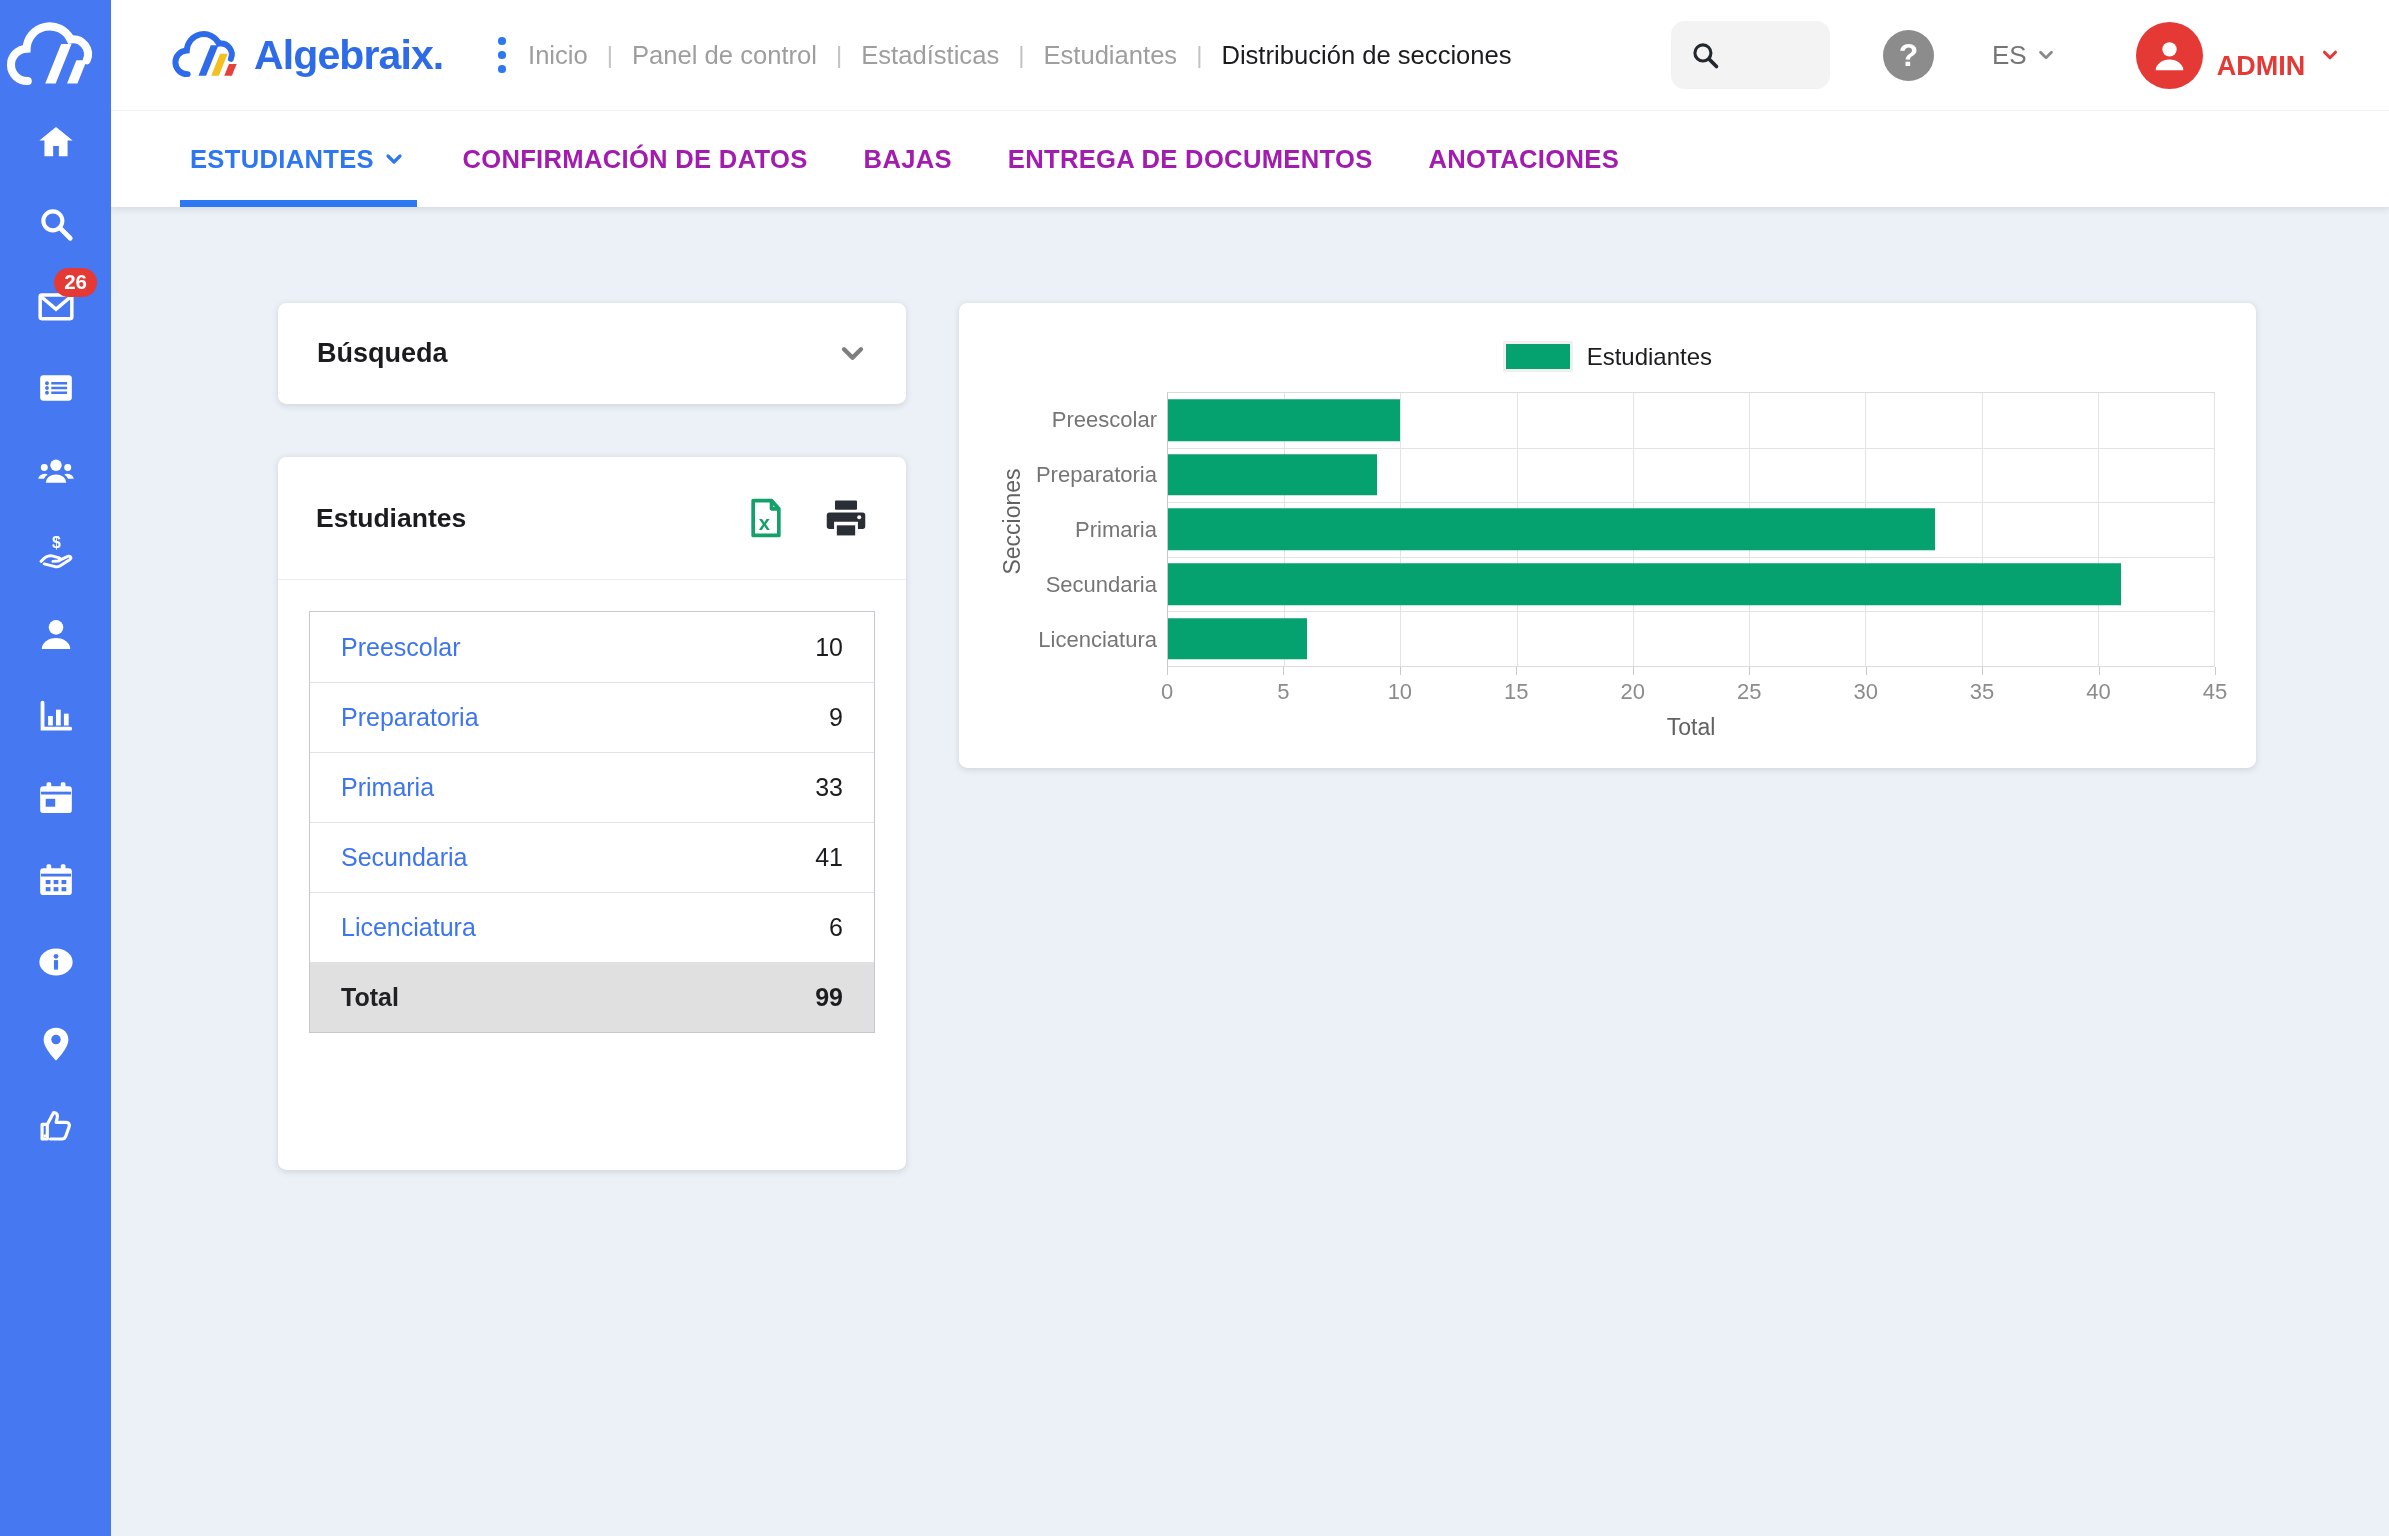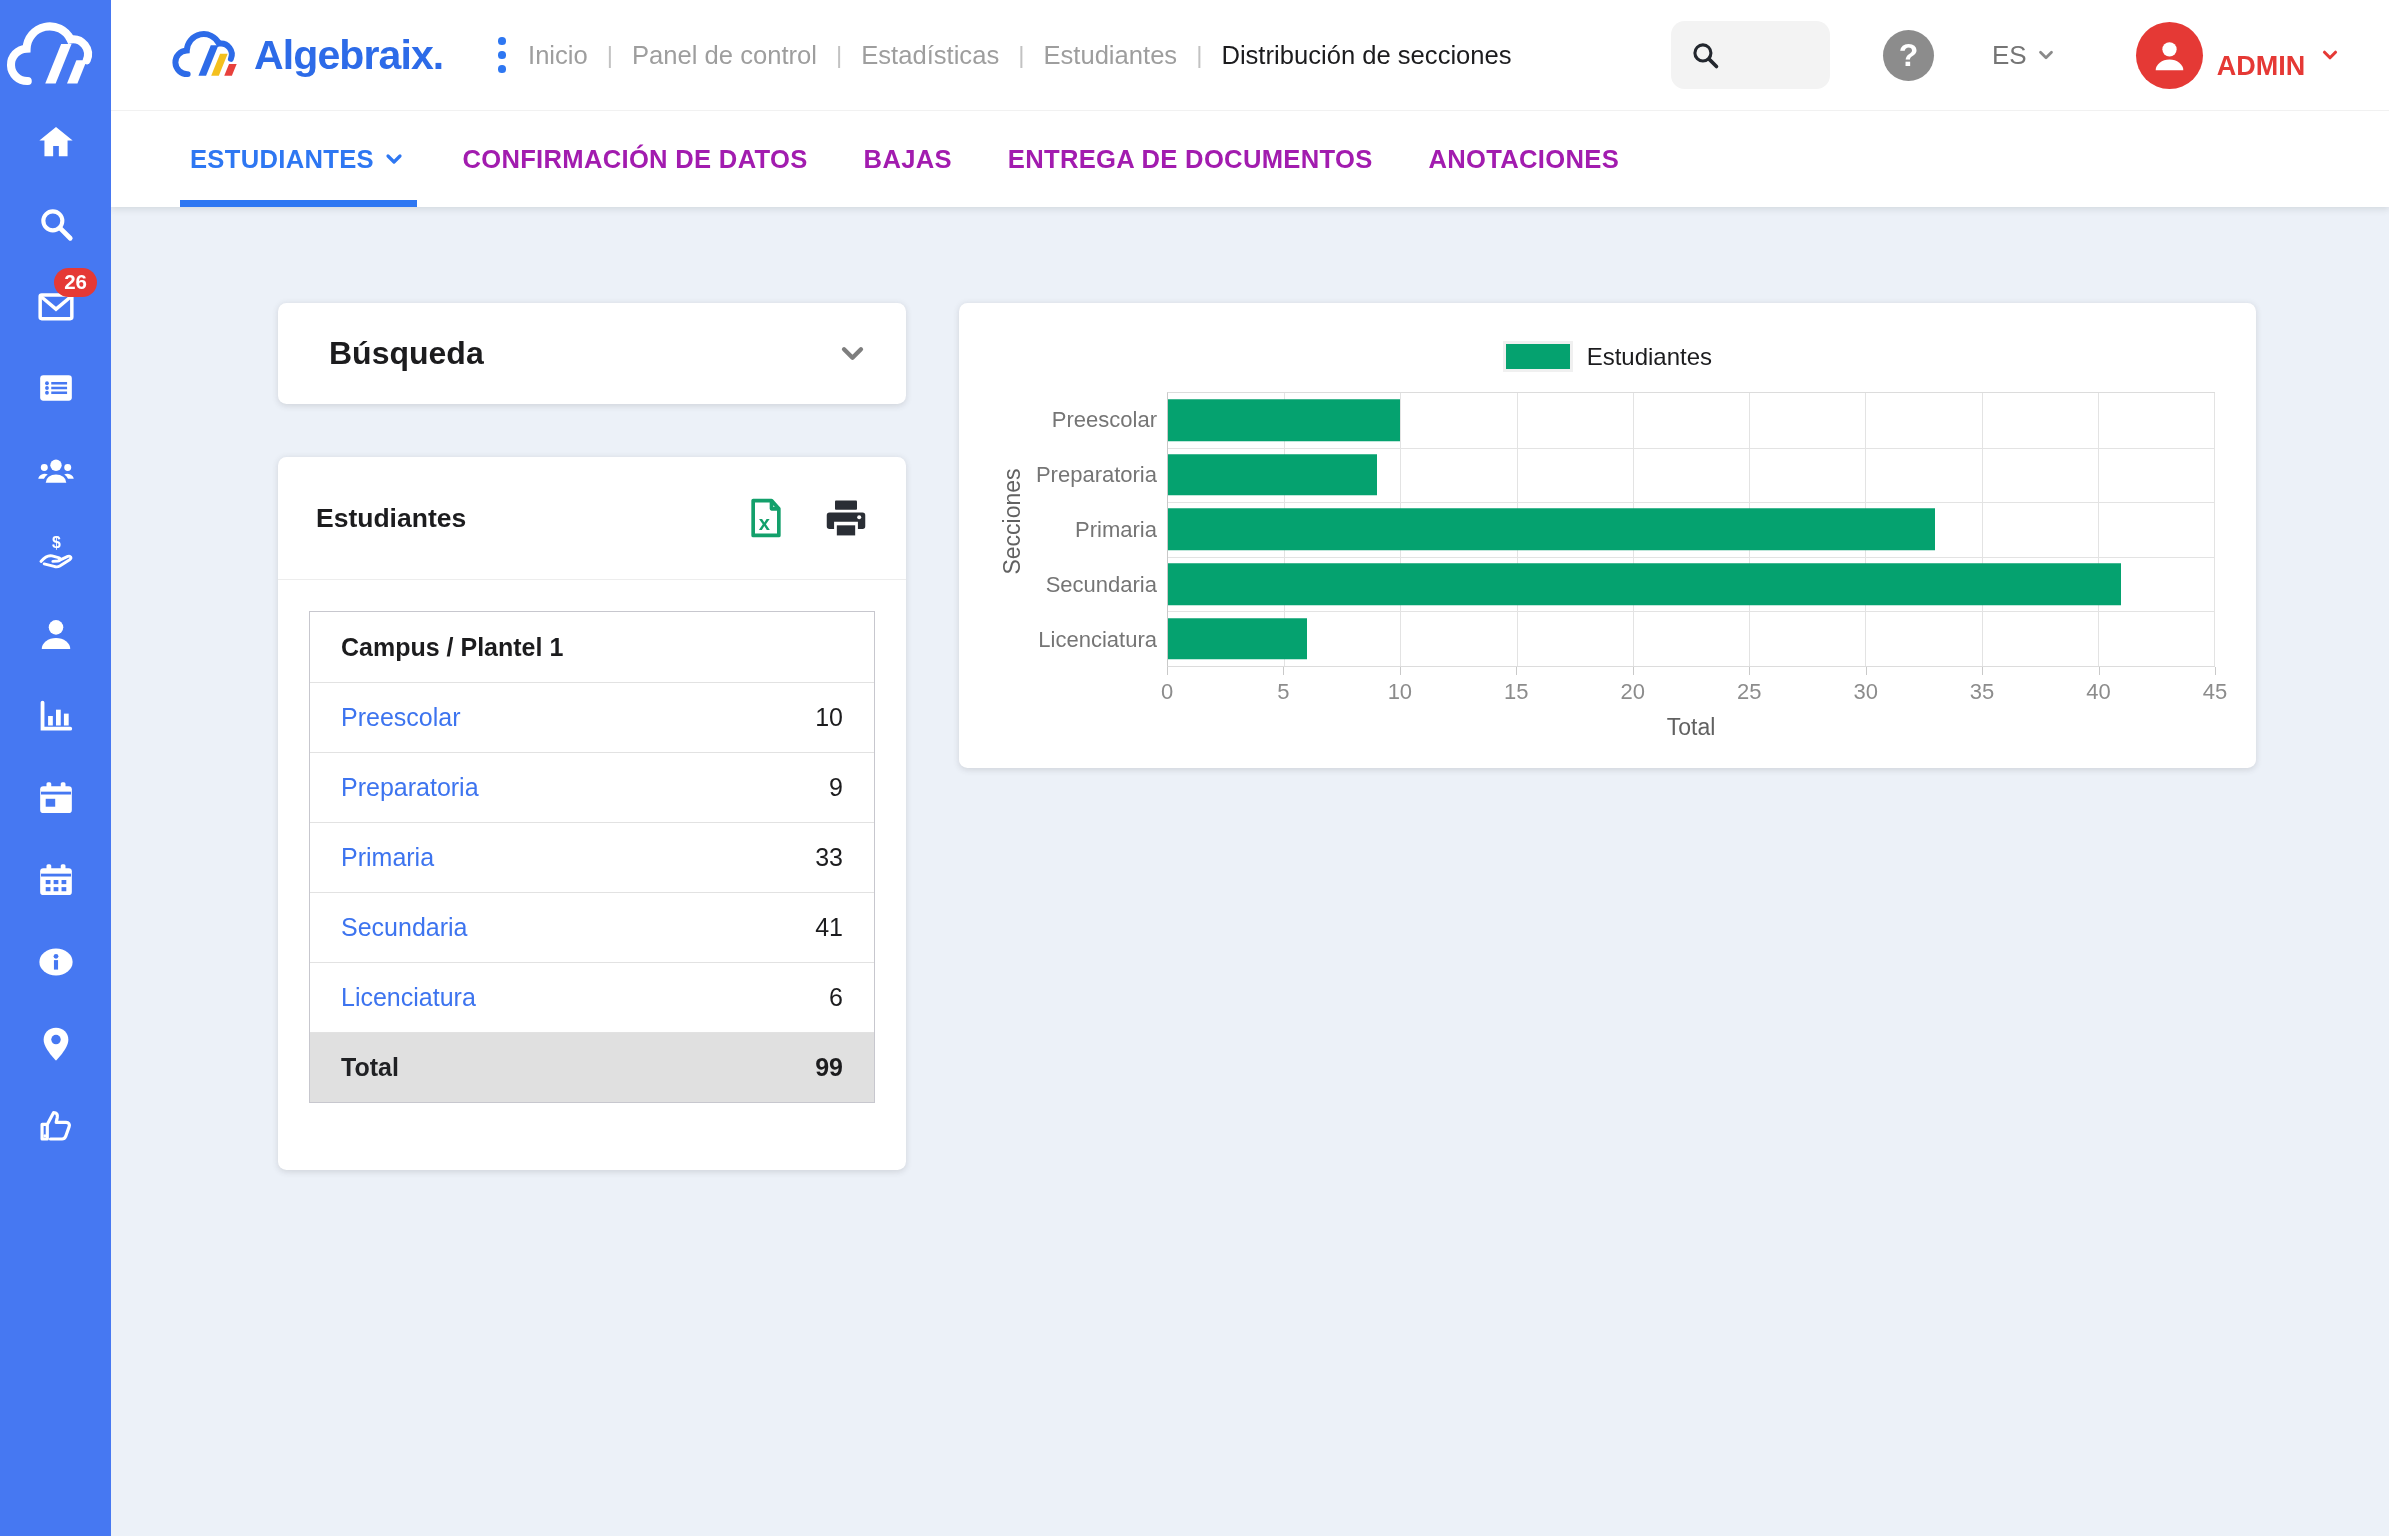--- a/index.html
+++ b/index.html
@@ -89,21 +89,21 @@
   }
   .tab .chev { color:#2E77F2; width:24px; height:24px; }
   
   .content { position:absolute; left:111px; top:207px; width:2278px; height:1330px; background:#ECF1F8; }
   .card {
     position:absolute; background:#fff; border-radius:8.5px;
     box-shadow:0 1.7px 6.8px rgba(60,64,67,.16);
   }
   
   .busqueda { left:167px; top:96px; width:628px; height:101px; display:flex; align-items:center; justify-content:space-between; padding:0 39px; }
-  .busqueda-title { font-size:32px; font-weight:bold; color:#1C1C1E;margin-left:12px; }
+  .busqueda-title { font-size:27px; font-weight:bold; color:#1C1C1E; }
   .busqueda .chev { width:29px; height:29px; color:#7E7E7E; cursor:pointer; }
   
   .students { left:167px; top:250px; width:628px; height:713px; }
   .students-head { height:123px; display:flex; align-items:center; padding:0 38px; border-bottom:1.7px solid #EDEDED; }
   .students-title { font-size:26.5px; font-weight:bold; color:#1C1C1E; }
   .students-actions { margin-left:auto; display:flex; align-items:center; gap:36px; }
   .icon-btn { cursor:pointer; display:flex; }
   .icon-btn svg { width:44px; height:44px; }
   .stable { margin:31px; border:1.7px solid #C7C7CE; }
   .srow {
@@ -362,23 +362,20 @@
           <svg viewBox="0 0 24 24" fill="#2A2E35">
             <rect x="6" y="2.5" width="12" height="5" rx="0.5"></rect>
             <path d="M3 9 h18 a1.5 1.5 0 0 1 1.5 1.5 v6 a1.5 1.5 0 0 1 -1.5 1.5 h-2.5 v-4 h-13 v4 h-2.5 a1.5 1.5 0 0 1 -1.5 -1.5 v-6 a1.5 1.5 0 0 1 1.5 -1.5 z"></path>
             <circle cx="19.2" cy="11.6" r="1.1" fill="#fff"></circle>
             <rect x="7" y="16" width="10" height="5.5"></rect>
           </svg>
         </span>
       </div>
     </div>
     <div class="stable">
-        <div class="srow group">
-          <span class="rlabel">Campus / Plantel 1</span>
-        </div>
         <div class="srow data">
           <span class="rlabel link">Preescolar</span>
           <span class="rvalue">10</span>
         </div>
         <div class="srow data">
           <span class="rlabel link">Preparatoria</span>
           <span class="rvalue">9</span>
         </div>
         <div class="srow data">
           <span class="rlabel link">Primaria</span>

